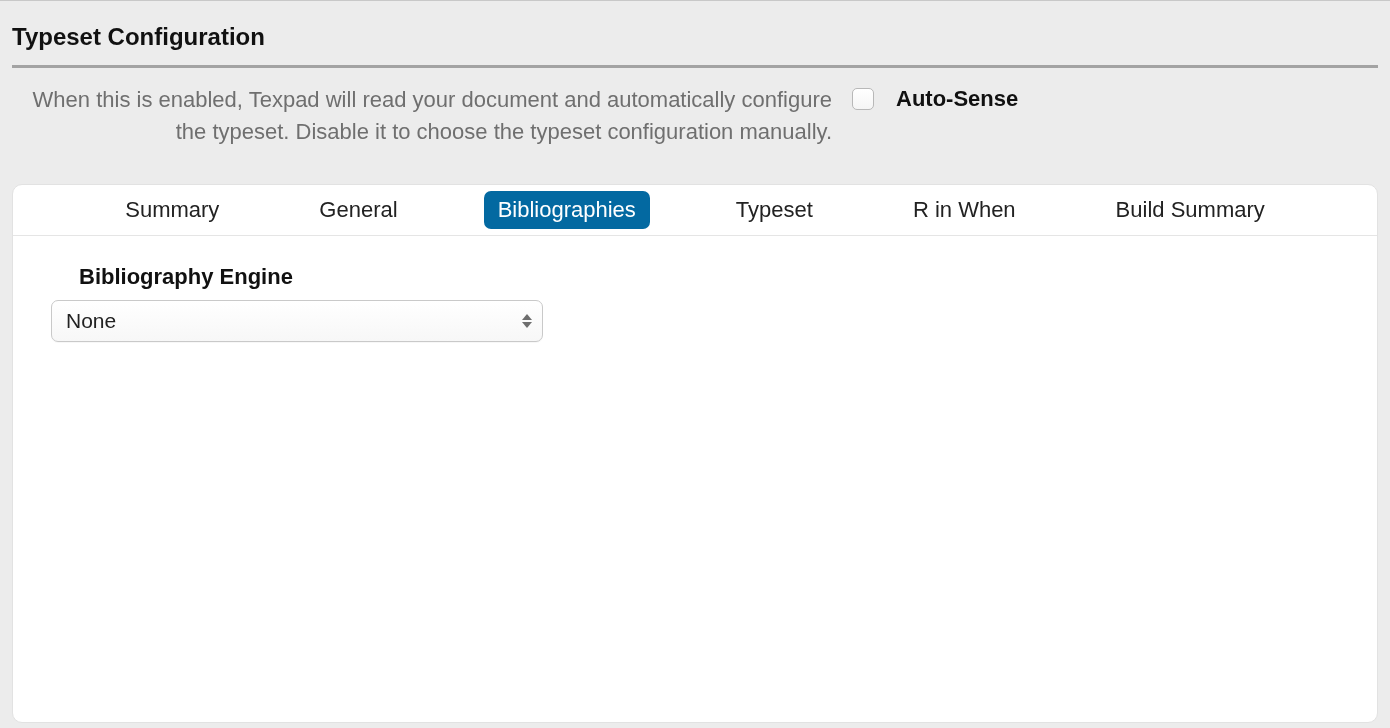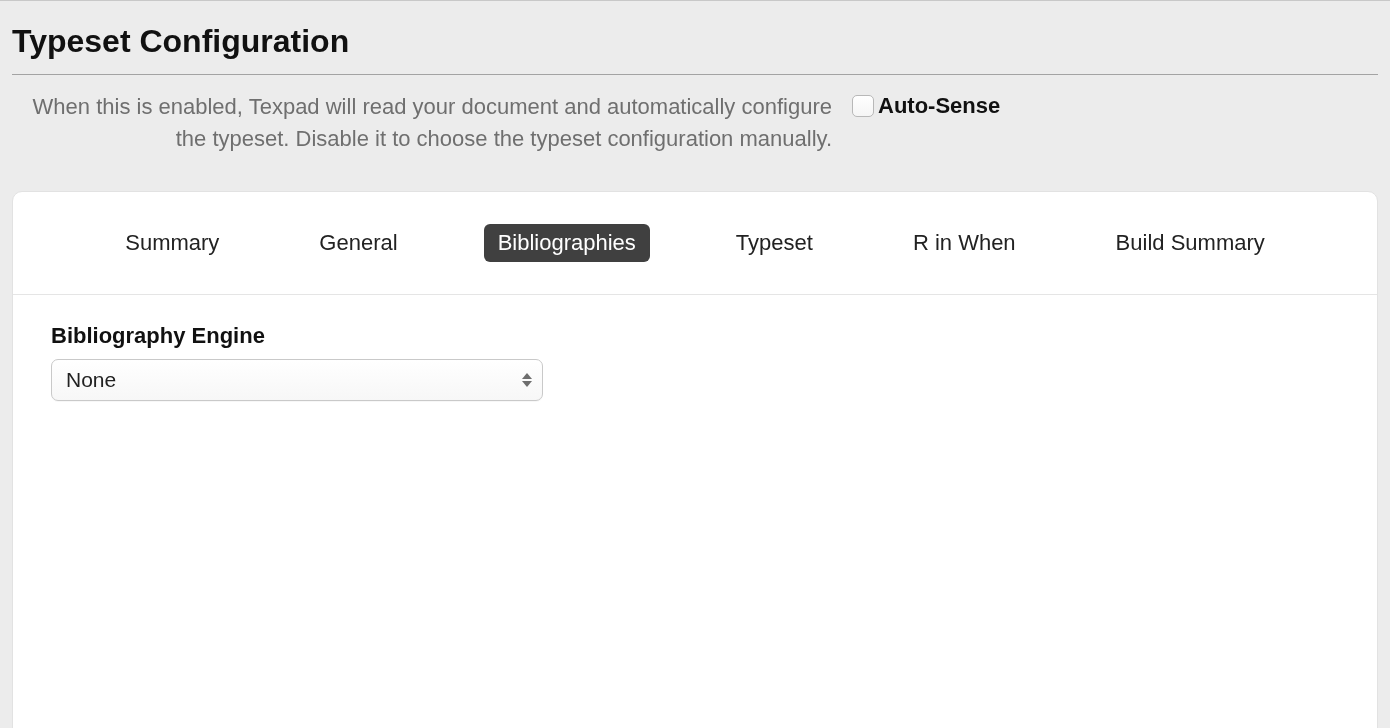--- a/index.html
+++ b/index.html
@@ -13,44 +13,44 @@
       width: 1390px;
       height: 728px;
       font-size: 20px;
       color: #333;
     }
     .container {
       padding: 0 12px;
       border-top: 1px solid #c8c8c8;
     }
     .section-title {
-      font-size: 32px;
+      font-size: 24px;
       font-weight: 700;
       color: #111;
       padding: 22px 0 14px 0;
-      border-bottom: 1px solid #a3a3a3;
+      border-bottom: 3px solid #a3a3a3;
     }
     .auto-sense-row {
       display: flex;
       align-items: flex-start;
       padding: 16px 0 36px 0;
       gap: 20px;
     }
     .auto-sense-desc {
       flex: 0 0 820px;
       color: #6f6f6f;
       font-size: 22px;
       text-align: right;
       line-height: 1.45;
       padding-top: 0;
     }
     .auto-sense-control {
       display: flex;
       align-items: center;
-      gap: 4px;
+      gap: 22px;
       padding-top: 2px;
     }
     .mac-checkbox {
       width: 22px;
       height: 22px;
       border: 1px solid #b8b8b8;
       border-radius: 5px;
       background: linear-gradient(#ffffff, #f5f5f5);
       display: inline-block;
     }
@@ -64,34 +64,33 @@
       border: 1px solid #e2e2e2;
       border-radius: 10px;
       overflow: hidden;
       margin-bottom: 14px;
     }
     .tabs {
       display: flex;
       align-items: center;
       justify-content: center;
       gap: 72px;
-      padding: 32px 0;
+      padding: 6px 0;
       border-bottom: 1px solid #e5e5e5;
     }
     .tab {
       font-size: 22px;
       color: #222;
       padding: 6px 14px;
       border-radius: 7px;
       cursor: pointer;
     }
     .tab.active {
-      background: #404040;
+      background: #0369a1;
       color: #fff;
-      border-radius: 6px;
     }
     .panel-body {
       display: flex;
       align-items: flex-start;
       padding: 28px 38px 380px 38px;
       gap: 20px;
     }
     .panel-desc {
       flex: 0 0 780px;
       color: #6f6f6f;
@@ -101,20 +100,21 @@
       padding-top: 2px;
     }
     .engine-block {
       flex: 1;
     }
     .engine-label {
       font-weight: 700;
       font-size: 22px;
       color: #111;
       margin-bottom: 10px;
+      margin-left: 28px;
     }
     .mac-select {
       width: 100%;
       max-width: 492px;
       height: 42px;
       border: 1px solid #c9c9c9;
       border-radius: 7px;
       background: linear-gradient(#ffffff, #f7f7f7);
       display: flex;
       align-items: center;

